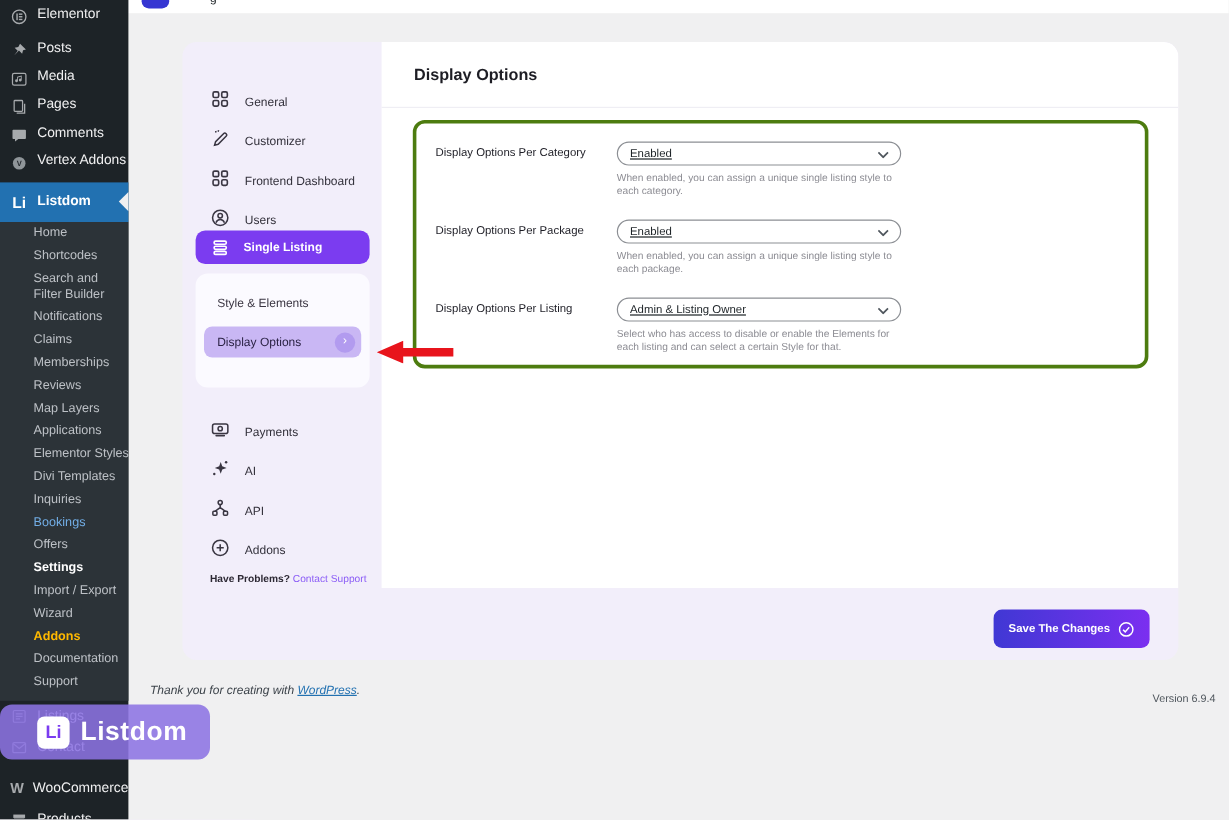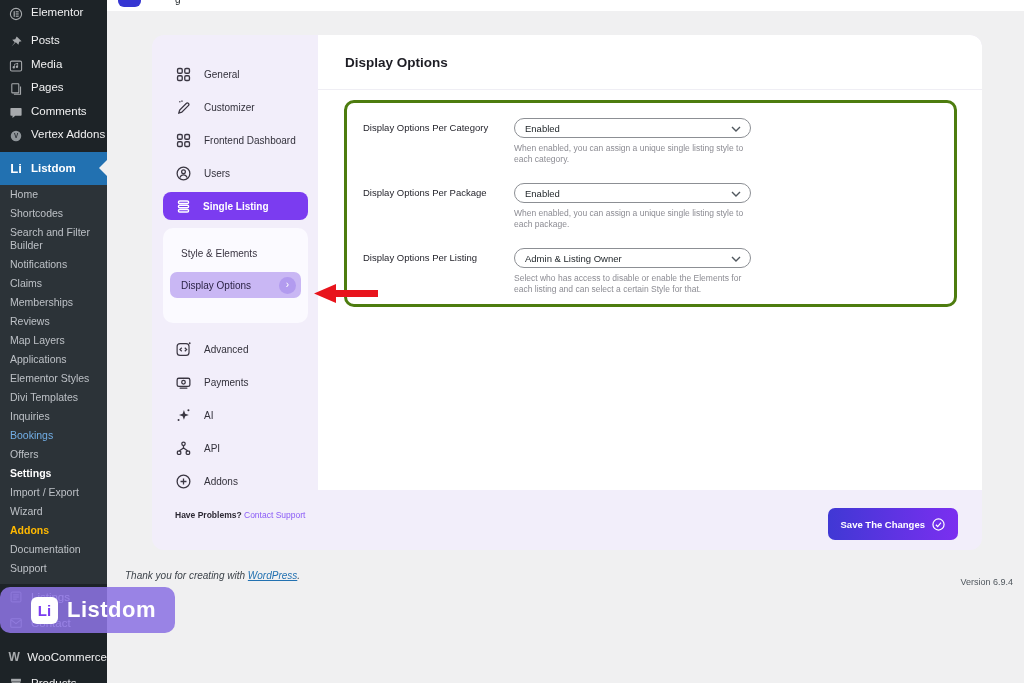--- a/index.html
+++ b/index.html
@@ -15,40 +15,40 @@
   .admin-sidebar { position:absolute; left:0; top:0; width:107px; height:683px; background:#1d2327; z-index:4; display:flex; flex-direction:column; padding-top:6px; }
   .wp-item { height:23.5px; display:flex; align-items:flex-start; gap:7px; padding-left:8px; color:#f0f0f1; font-size:11.5px; cursor:pointer; flex:none; }
   .wp-item.first { height:24px; margin-bottom:4px; }
   .wp-ico { width:16px; height:16px; flex:none; display:flex; align-items:center; justify-content:center; color:#a7aaad; }
   .wp-ico svg { width:14px; height:14px; display:block; }
   .wp-label { white-space:nowrap; }
   .wp-active { height:33px; background:#2271b1; color:#fff; display:flex; align-items:center; gap:7px; padding-left:8px; position:relative; font-size:11.5px; font-weight:bold; flex:none; }
   .wp-active .li-logo { font-weight:bold; font-size:13px; color:#fff; width:16px; text-align:center; }
   .wp-arrow { position:absolute; right:0; top:50%; margin-top:-8px; width:0; height:0; border-top:8px solid transparent; border-bottom:8px solid transparent; border-right:8px solid #f0f0f1; }
   .wp-sub { background:#2c3338; padding:0 0 6px 0; flex:none; }
-  .wp-sub-item { height:19px; display:flex; align-items:center; padding-left:10px; font-size:10.5px; color:#bdc1c6; cursor:pointer; white-space:nowrap; }
+  .wp-sub-item { height:19px; display:flex; align-items:center; padding-left:28px; font-size:10.5px; color:#bdc1c6; cursor:pointer; white-space:nowrap; }
   .wp-sub-item.two-line { height:32px; line-height:13px; white-space:normal; width:100px; align-items:flex-start; padding-top:3px; }
   .wp-sub-item.c-blue { color:#72aee6; }
   .wp-sub-item.c-current { color:#ffffff; font-weight:bold; }
   .wp-sub-item.c-yellow { color:#ffb900; font-weight:bold; }
   .wp-bottom { height:26px; display:flex; align-items:center; gap:7px; padding-left:8px; color:#f0f0f1; font-size:11.5px; cursor:pointer; flex:none; }
   .wp-foot { margin-top:8px; }
   .woo-logo { font-weight:bold; font-size:12px; color:#a7aaad; width:16px; text-align:center; }
 
   
   .watermark { position:absolute; left:0; top:587px; width:175px; height:46px; background:rgba(140,115,226,0.88); border-radius:10px; z-index:6; display:flex; align-items:center; gap:9px; padding-left:31px; }
   .watermark-logo { width:27px; height:27px; background:#ffffff; border-radius:6px; display:flex; align-items:center; justify-content:center; font-weight:bold; font-size:15px; color:#7b3cf0; }
   .watermark-brand { font-size:22px; font-weight:bold; color:#ffffff; letter-spacing:0.5px; }
 
   
   .app { position:absolute; left:152px; top:35px; width:830px; height:515px; background:#f2eefa; border-radius:12px; z-index:1; overflow:hidden; }
 
   
   .inner-nav { position:absolute; left:0; top:0; bottom:0; width:166px; padding-top:23px; }
-  .nav-item { height:33px; display:flex; align-items:center; gap:12px; padding-left:23px; font-size:10px; font-weight:500; color:#33313b; cursor:pointer; }
+  .nav-item { height:33px; display:flex; align-items:flex-end; gap:12px; padding-left:23px; font-size:10px; font-weight:500; color:#33313b; cursor:pointer; }
   .nav-ico { width:17px; height:17px; flex:none; color:#3a3642; }
   .nav-ico svg { width:17px; height:17px; display:block; }
   .nav-active { margin:2px 10px 0 11px; width:145px; height:28px; background:#7b3cf0; border-radius:8px; display:flex; align-items:center; gap:11px; padding-left:12px; color:#fff; font-size:10px; font-weight:600; cursor:pointer; }
   .nav-active .nav-ico { color:#fff; }
   .sub-card { margin:8px 10px 0 11px; width:145px; height:95px; background:#fbfaff; border-radius:10px; padding-top:20px; }
   .sub-plain { padding-left:18px; font-size:10px; color:#3a3542; cursor:pointer; }
   .sub-pill { position:relative; margin:13px auto 0 7px; width:131px; height:26px; background:#c9b7f4; border-radius:7px; display:flex; align-items:center; padding-left:11px; font-size:10px; font-weight:500; color:#2b2345; cursor:pointer; }
   .pill-circle { position:absolute; right:5px; top:4.5px; width:17px; height:17px; border-radius:50%; background:#b29bef; color:#fff; display:flex; align-items:center; justify-content:center; font-size:10px; line-height:1; }
   .nav-bottom { margin-top:10px; }
   .nav-help { margin-top:12px; padding-left:23px; font-size:8.5px; color:#2c2833; }
@@ -56,21 +56,21 @@
   .nav-help a { color:#8b5cf6; text-decoration:none; cursor:pointer; }
 
   
   .main-panel { position:absolute; left:166px; top:0; width:664px; height:455px; background:#ffffff; border-radius:0 12px 0 0; }
   .panel-header { height:55px; display:flex; align-items:center; padding-left:27px; border-bottom:1px solid #efeef4; }
   .panel-title { font-size:13.5px; font-weight:bold; color:#1d1d24; }
   .fields-card { margin:10px 0 0 26px; width:613px; height:207px; border:3px solid #4d7c0f; border-radius:10px; background:#fff; padding:15px 16px 0 16px; }
   .field-row { display:flex; align-items:flex-start; margin-bottom:18px; }
   .field-label { flex:0 0 151px; font-size:9.5px; font-weight:500; color:#1e1e26; line-height:20px; }
   .field-control { width:237px; }
-  .select { position:relative; width:237px; height:20px; border:1px solid #8c8f94; border-radius:10px; background:#fff; display:flex; align-items:center; padding:0 10px; font-size:9.5px; color:#1d2327; cursor:pointer; }
+  .select { position:relative; width:237px; height:20px; border:1px solid #8c8f94; border-radius:10px; background:#fff; display:flex; align-items:center; padding:0 10px; font-size:9.5px; color:#1d2327; cursor:pointer;text-decoration:underline; }
   .select svg { position:absolute; right:9px; top:7px; }
   .field-desc { margin-top:5px; font-size:8.5px; line-height:11px; color:#8c8c93; width:240px; }
 
   
   .save-btn { position:absolute; right:24px; top:473px; height:25px; padding:16px 13px; border:none; border-radius:7px; background:linear-gradient(90deg,#4038d4,#7b2ff0); color:#fff; font-size:9.5px; font-weight:600; font-family:inherit; display:flex; align-items:center; gap:7px; cursor:pointer; }
 
   
   .red-arrow { position:absolute; left:314px; top:284px; z-index:5; }
 
   
@@ -272,30 +272,20 @@
       <div class="sub-plain">Style &amp; Elements</div>
       <div class="sub-pill">
         <span>Display Options</span>
         <span class="pill-circle">›</span>
       </div>
     </div>
 
     <div class="nav-bottom">
       <div class="nav-item">
         <span class="nav-ico">
-          <svg viewBox="0 0 20 20" fill="none" stroke="currentColor" stroke-width="1.4">
-              <rect x="2.5" y="3" width="14" height="14" rx="3.5"></rect>
-              <path d="M8 8L5.8 10 8 12M11.5 8l2.2 2-2.2 2"></path>
-              <circle cx="17.3" cy="2.7" r="1.1" fill="currentColor" stroke="none"></circle>
-            </svg>
-        </span>
-        <span>Advanced</span>
-      </div>
-      <div class="nav-item">
-        <span class="nav-ico">
           <svg viewBox="0 0 20 20" fill="none" stroke="currentColor" stroke-width="1.5">
               <rect x="2.5" y="5" width="15" height="9.5" rx="2"></rect>
               <circle cx="10" cy="9.7" r="2.1"></circle>
               <path d="M6 16.5h8" stroke-linecap="round"></path>
             </svg>
         </span>
         <span>Payments</span>
       </div>
       <div class="nav-item">
         <span class="nav-ico">

